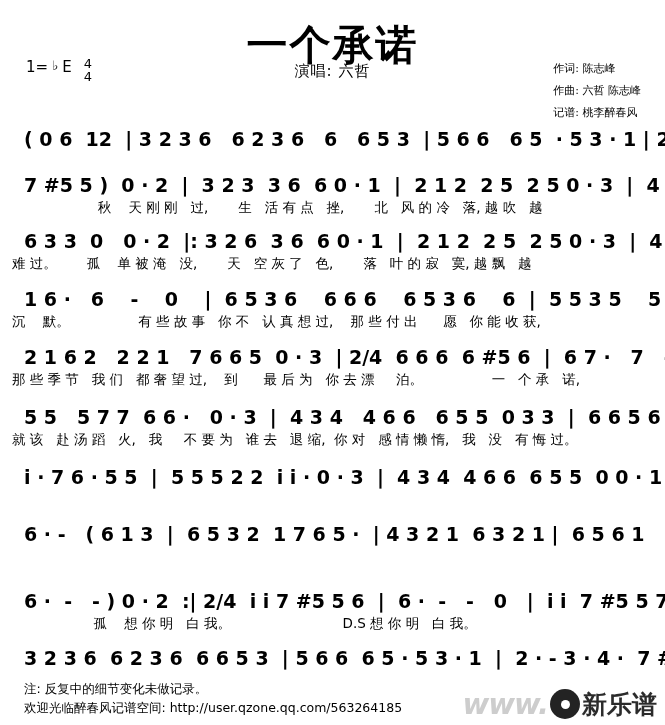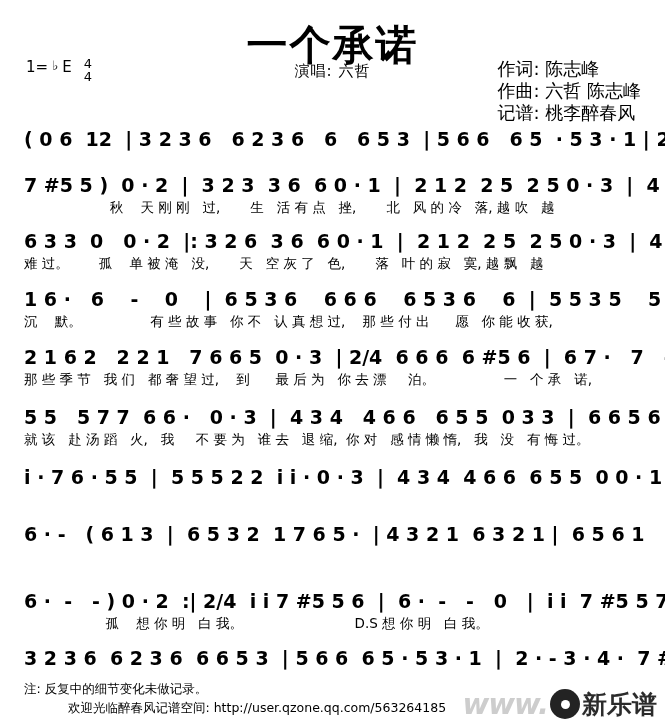--- a/index.html
+++ b/index.html
@@ -43,21 +43,21 @@
     font-size:13px;
     margin-left:8px;
     position:relative;
     top:-1px;
   }
   .meter .num{display:block;}
   .meter .den{display:block;}
 
   .credits{
     position:absolute;top:58px;right:24px;
-    font-size:18px;
+    font-size:11px;
     font-family:"DejaVu Sans", sans-serif;
     line-height:22px;
     text-align:left;
   }
   .credits div span.lbl{letter-spacing:0px;}
 
   
   .line{
     position:absolute;
     left:0;width:665px;
@@ -67,34 +67,34 @@
     font-size:19px;
     font-weight:bold;
     white-space:pre;
     letter-spacing:0px;
     padding-left:24px;
     line-height:26px;
   }
   .lyrics{
     font-size:13.5px;
     white-space:pre;
-    padding-left:24px;
+    padding-left:12px;
     line-height:18px;
     letter-spacing:0px;
   }
 
   
   .note-footer{
     position:absolute;
     left:24px;
     font-size:12.5px;
     font-family:"DejaVu Sans", sans-serif;
   }
   .footer-line1{top:681px;}
-  .footer-line2{top:700px;margin-left:44px;}
+  .footer-line2{top:700px;}
 
   .watermark{
     position:absolute;
     right:8px;bottom:4px;
     display:flex;align-items:center;gap:0px;
     opacity:0.92;
   }
   .wm-text{
     font-family:"DejaVu Sans", sans-serif;
     font-size:29px;

